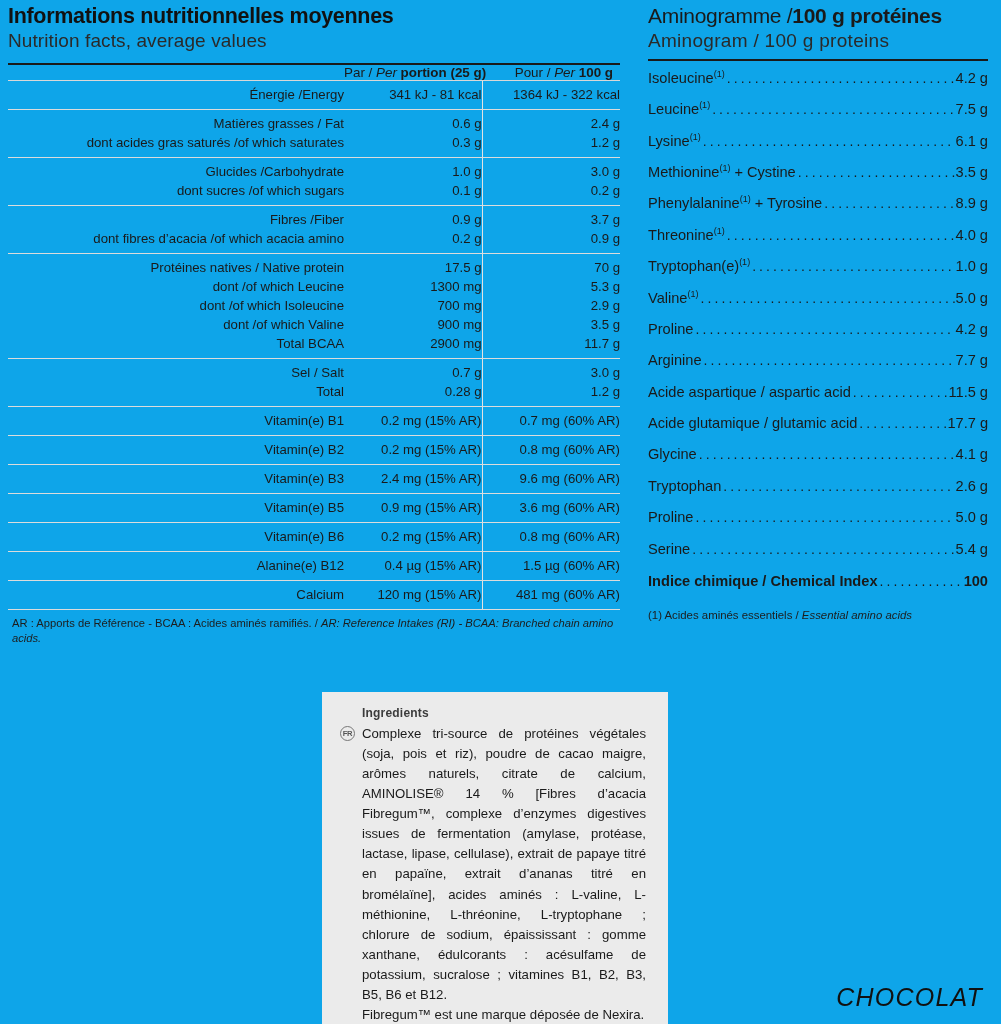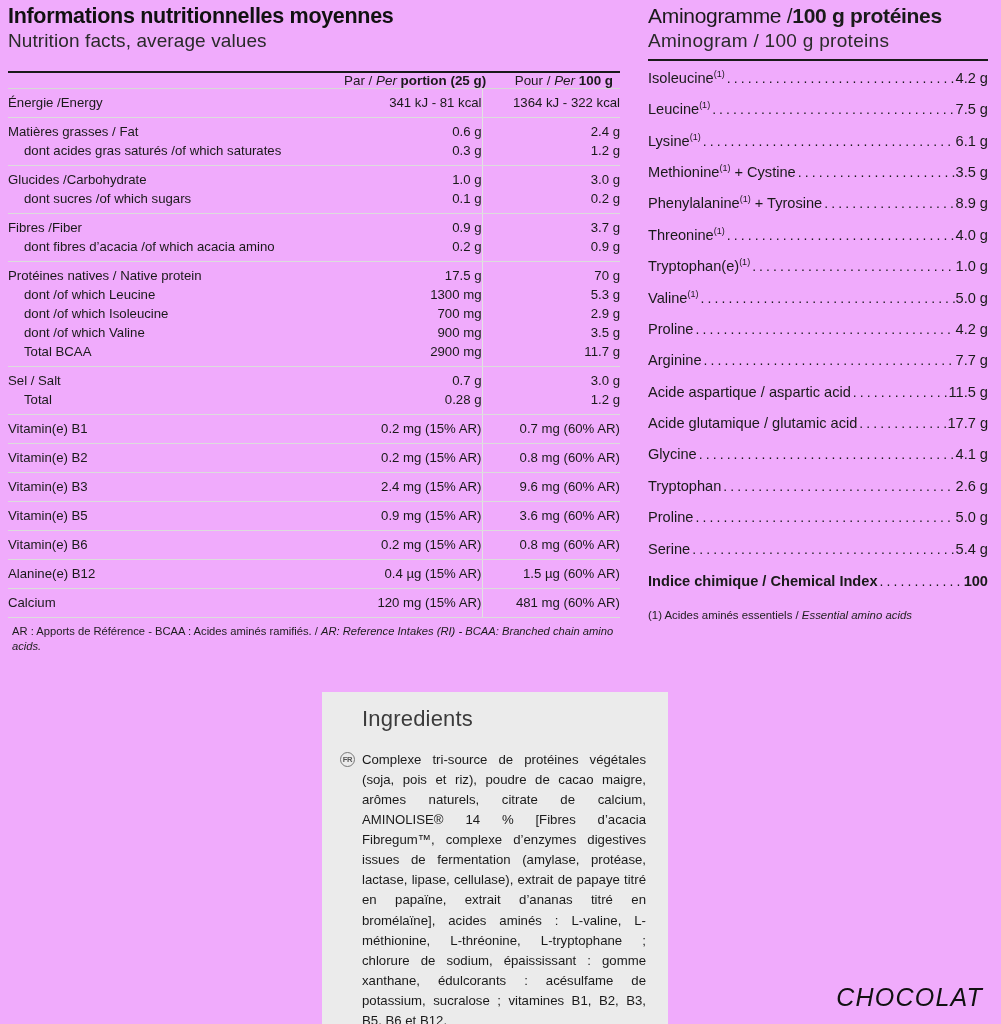--- a/index.html
+++ b/index.html
@@ -6,21 +6,21 @@
   html, body {
     width: 1001px; height: 1024px;
     background: #ffffff;
     font-family: "Liberation Sans", sans-serif;
     color: #1a1a1a;
     overflow: hidden;
   }
   #page {
     position: relative;
     width: 1001px; height: 1024px;
-    background: #f0abfc;
+    background: #0ea5e9;
   }
 
   
   #nutrition-panel {
     position: absolute;
     left: 8px; top: 4px;
     width: 612px;
   }
   .head-fr {
     font-size: 21.5px;
@@ -28,21 +28,21 @@
     letter-spacing: -0.3px;
     line-height: 1.18;
     color: #111;
   }
   .head-en {
     font-size: 19px;
     font-weight: 300;
     letter-spacing: 0.1px;
     line-height: 1.25;
     color: #2a2a2a;
-    margin-bottom: 18px;
+    margin-bottom: 10px;
   }
 
   table.nut {
     width: 100%;
     border-collapse: collapse;
     font-size: 13.2px;
     table-layout: fixed;
   }
   table.nut col.c-label { width: 336px; }
   table.nut col.c-p1    { width: 138px; }
@@ -64,21 +64,21 @@
   .thead-row th.lbl { border-bottom: 1.4px solid #d8d8d8; }
   .thead-row th.colhead { padding-right: 7px; }
   .thead-row th .it { font-style: italic; }
   .thead-row th .bd { font-weight: 700; }
 
   tr.grp > td {
     border-bottom: 1.4px solid #dcdcdc;
     padding: 4px 0 5px 0;
   }
   tr.grp:last-child > td { border-bottom: 1.4px solid #dcdcdc; }
-  td.lbl { padding-left: 4px; }
+  td.lbl { padding-left: 4px; text-align: right; }
   td.v { text-align: right; padding-right: 7px; white-space: nowrap; }
   td.v.p2 { border-left: 1.2px solid #e2e2e2; padding-left: 4px; }
 
   .lines { line-height: 1.44; }
   .ln { display: block; white-space: nowrap; }
   .ln.ind { padding-left: 16px; }
 
   .footnote {
     font-size: 11.2px;
     line-height: 1.32;
@@ -154,25 +154,25 @@
 
   
   #ingredients-box {
     position: absolute;
     left: 322px; top: 692px;
     width: 346px; height: 332px;
     background: #ebebeb;
     padding: 14px 22px 10px 18px;
   }
   .ingr-title {
-    font-size: 22px;
-    font-weight: 400;
+    font-size: 12px;
+    font-weight: 700;
     color: #3b3b3b;
     letter-spacing: 0.2px;
-    margin-bottom: 18px;
+    margin-bottom: 4px;
     padding-left: 22px;
   }
   .ingr-body {
     position: relative;
     font-size: 13.2px;
     line-height: 1.52;
     color: #1a1a1a;
     text-align: justify;
     padding-left: 22px;
   }

